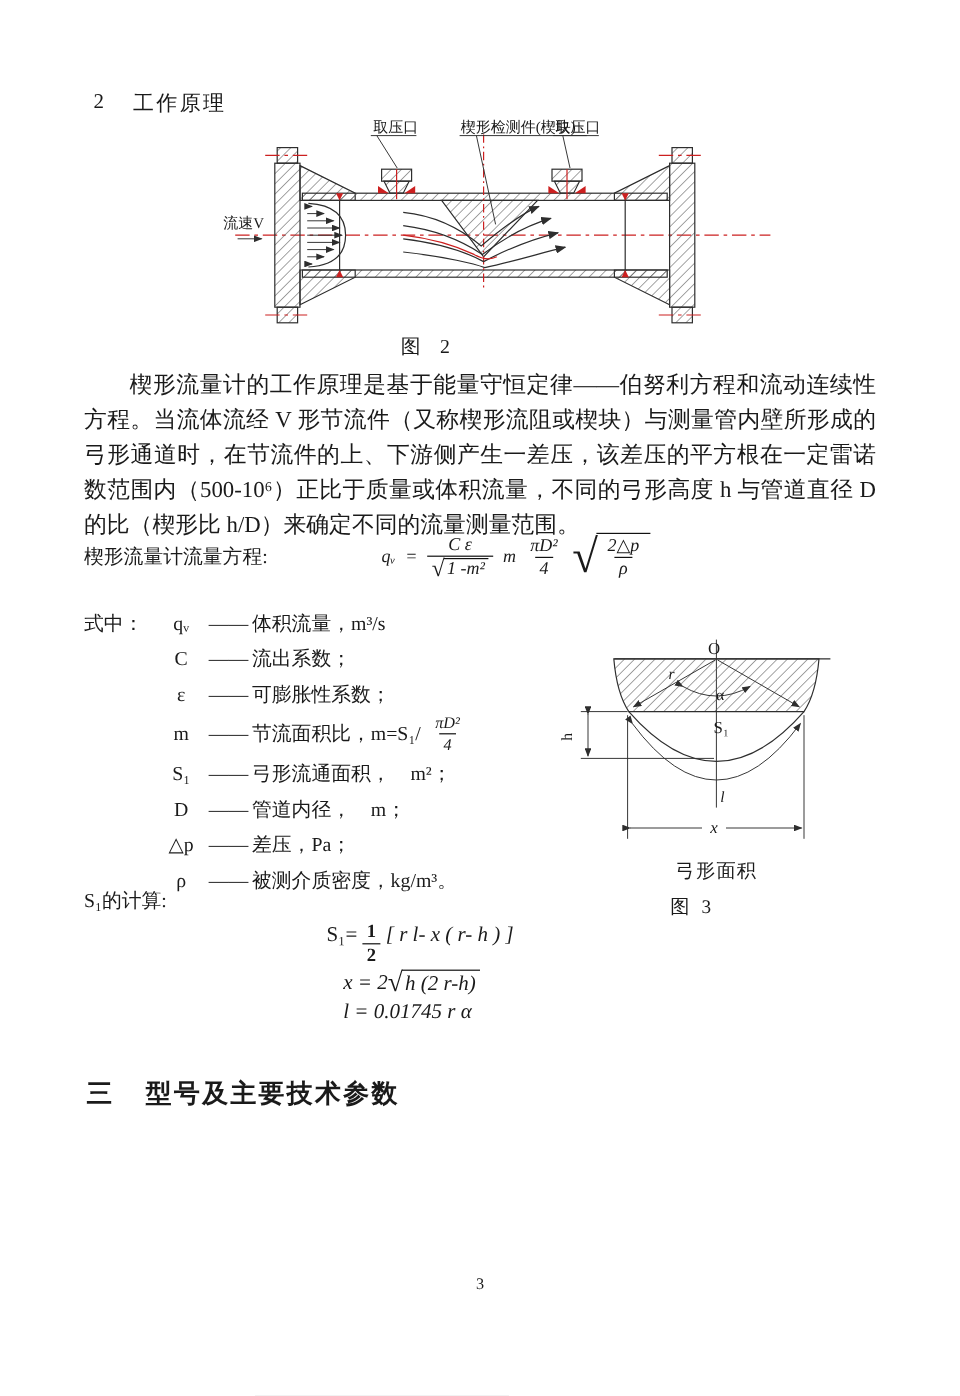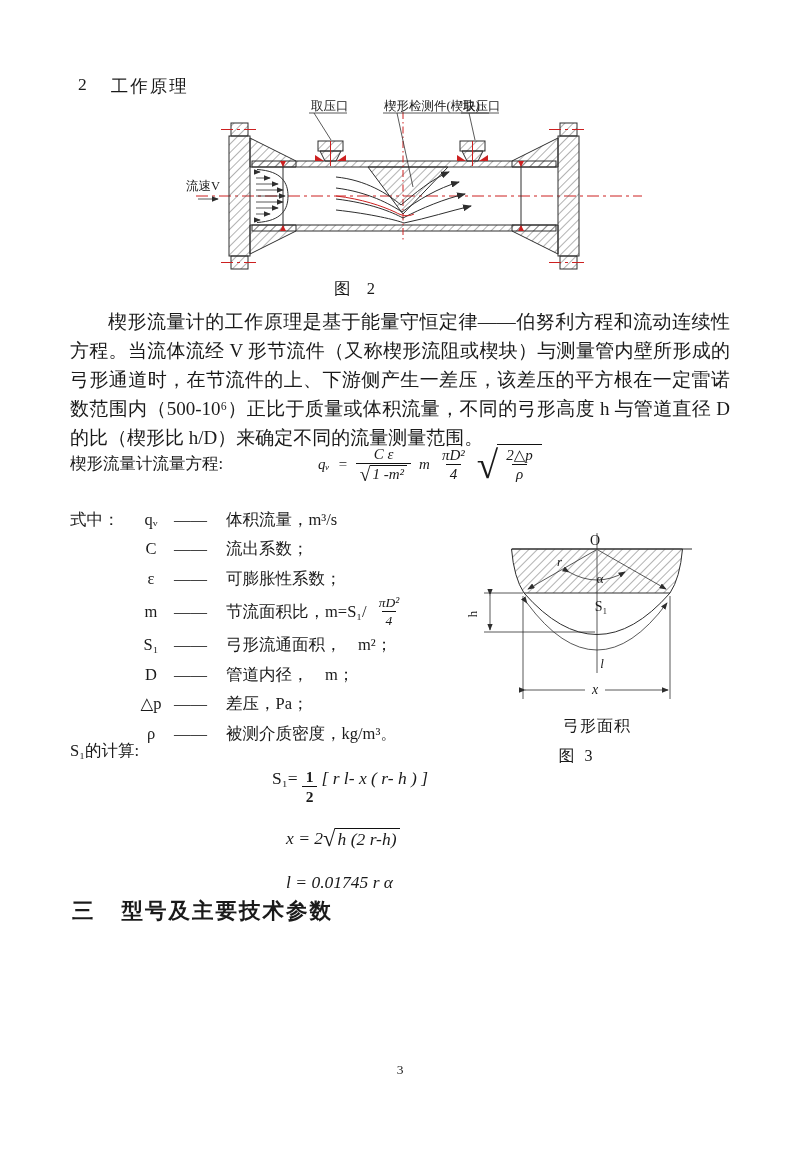--- a/index.html
+++ b/index.html
@@ -26,28 +26,28 @@
   .rootbody{border-top:1.2px solid #111;padding:0 3px;}
   .bigroot{display:inline-flex;align-items:center;}
   .bigroot .sqrt{font-size:2.6em;font-weight:300;line-height:.75;}
   .bigroot > .rootbody{border-top:1.6px solid #111;padding:2px 5px;}
   
   .defs{left:70px;top:505px;width:580px;font-size:16.5px;}
   .defrow{display:flex;align-items:center;height:29.5px;}
   .defrow.tall{height:37px;}
   .defrow .prefix{width:58px;}
   .defrow .sym{width:46px;text-align:center;}
-  .defrow .desc{margin-left:19px;}
+  .defrow .desc{margin-left:3px;}
   .defrow .sfrac{font-size:13.5px;margin-left:8px;font-style:italic;}
   .s1calc{left:70px;top:740px;font-size:16.5px;}
   
   .formulas{left:272px;top:768px;font-size:17.5px;}
   .fline1{display:flex;align-items:flex-start;gap:4px;}
   .fline1 .frac{font-size:15.5px;font-weight:bold;}
-  .fline{margin-top:22px;padding-left:14px;display:flex;align-items:center;}
+  .fline{margin-top:2px;padding-left:14px;display:flex;align-items:center;}
   .pagenum{left:0;right:0;top:1062px;text-align:center;font-size:13.5px;}
   
   svg text{font-family:"Liberation Serif","DejaVu Serif",serif;fill:#1a1a1a;}
   .metal{fill:url(#hatch);stroke:#2e2e2e;stroke-width:1;}
   .ln{stroke:#2e2e2e;stroke-width:1;fill:none;}
   .thin{stroke:#2e2e2e;stroke-width:.8;fill:none;}
   .red{stroke:#cc2020;stroke-width:1;fill:none;}
   .reddd{stroke:#cc2020;stroke-width:1;fill:none;stroke-dasharray:12 4 3 4;}
   .redv{stroke:#cc2020;stroke-width:1;fill:none;stroke-dasharray:7 3 1.5 3;}
   .redfill{fill:#cc2020;stroke:none;}

